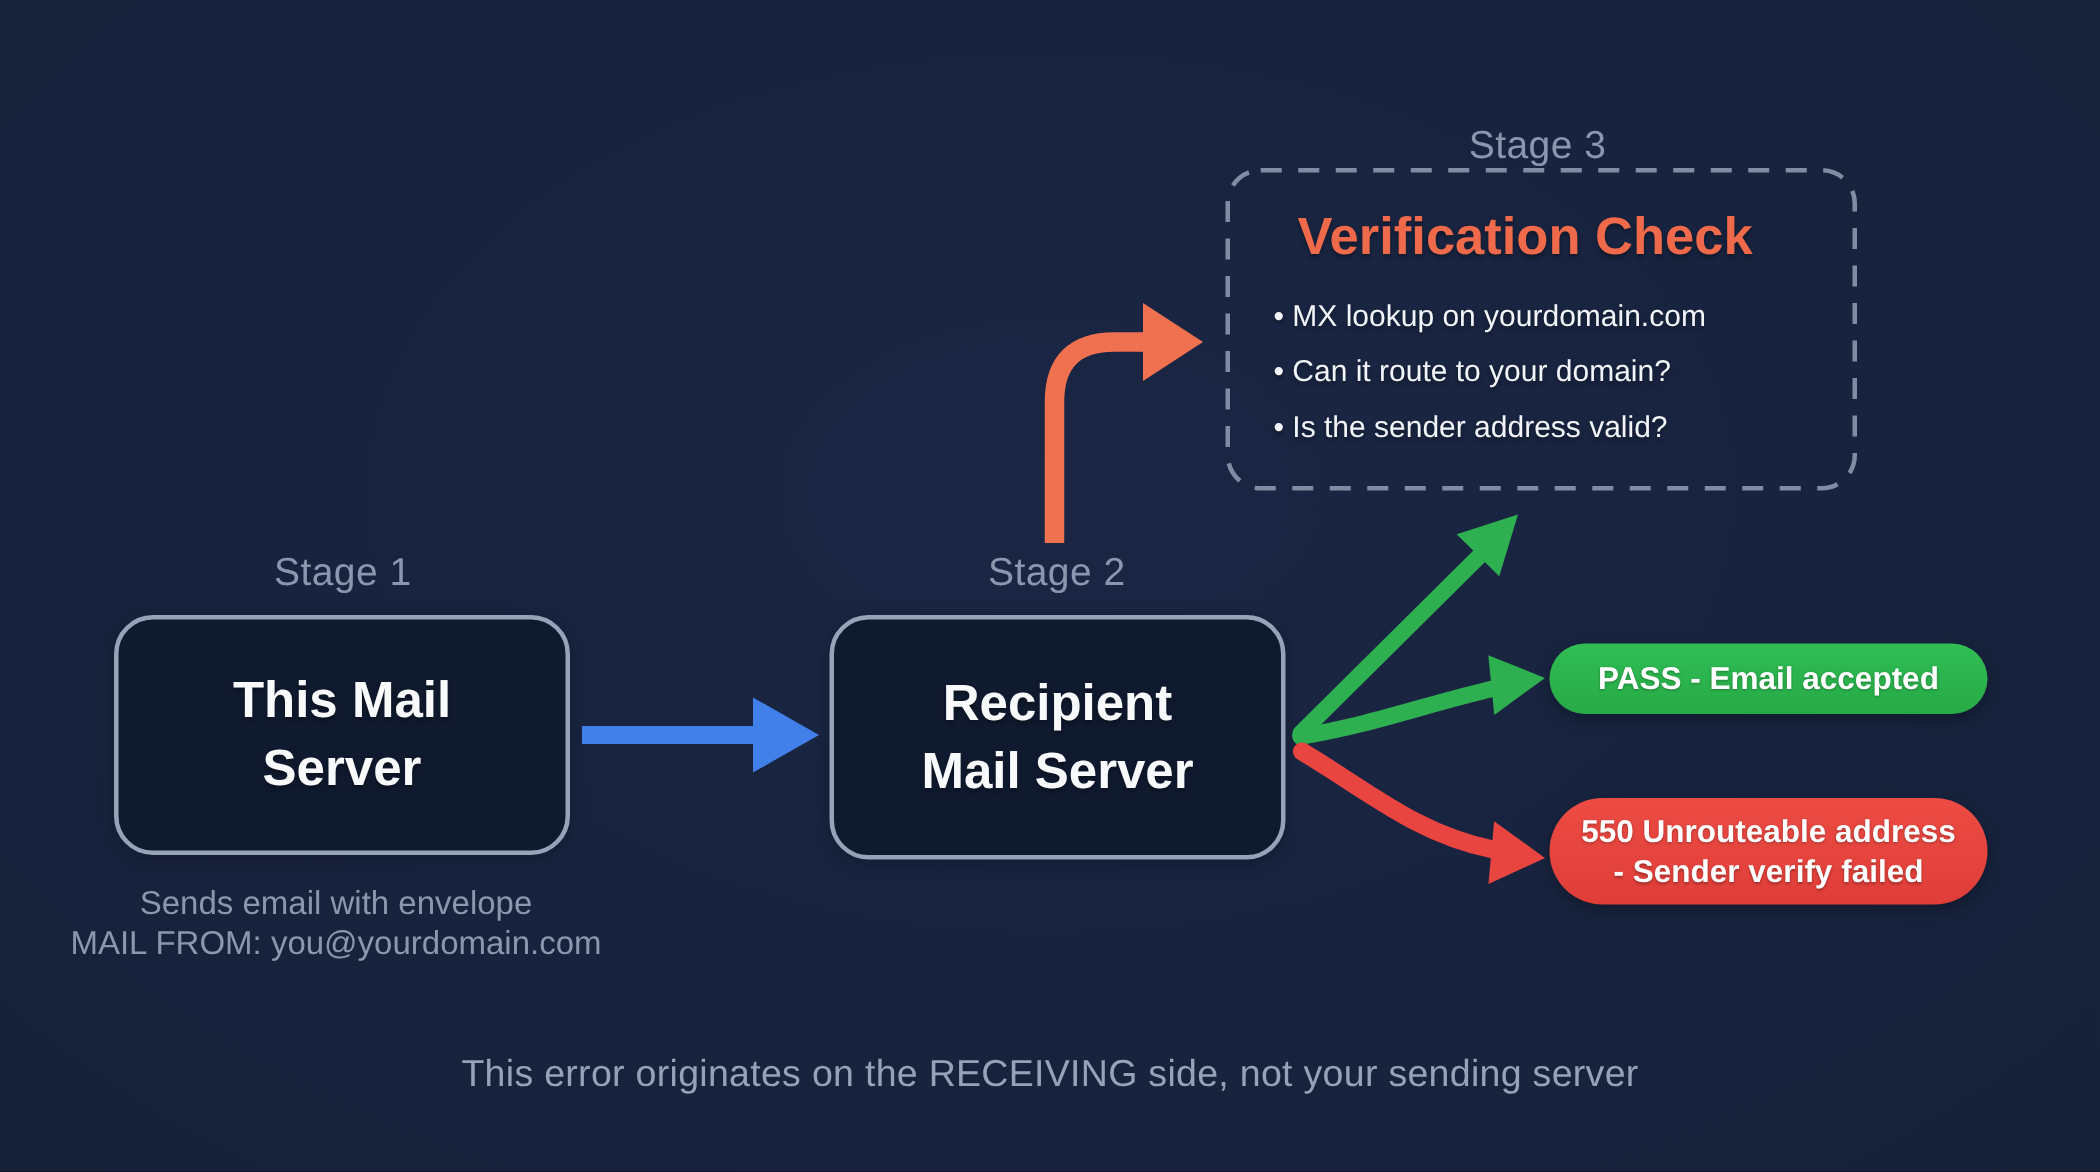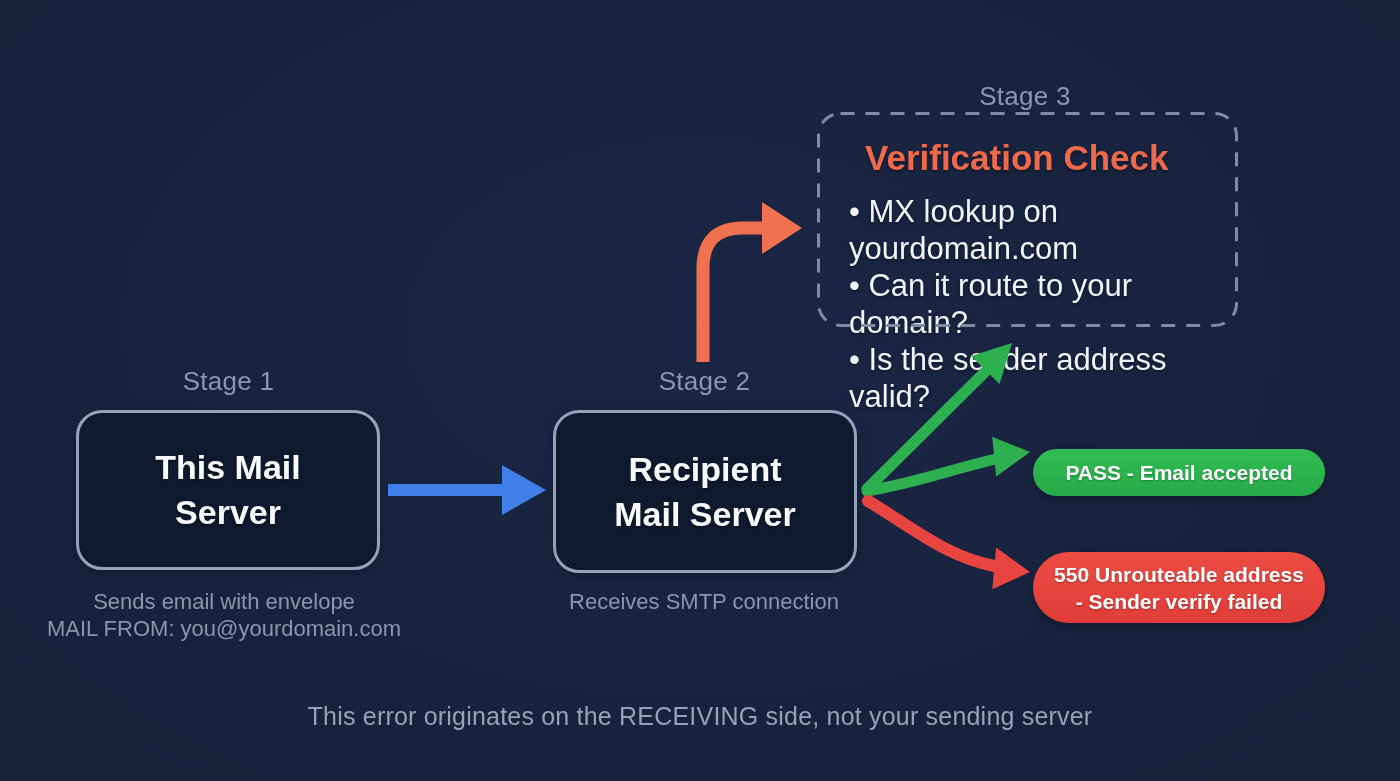--- a/index.html
+++ b/index.html
@@ -27,30 +27,29 @@
   .verify-box{
     color:#f1f4f8;
   }
   .verify-title{
     font-size:35px;font-weight:bold;color:#ee6a4a;
     text-shadow:0 2px 3px rgba(0,0,0,.35);
     margin-left:16px;
   }
   .verify-bullets{margin-top:15px;}
   .verify-bullets .bullet{
-    font-size:31px;line-height:37px;color:#f1f4f8;
+    font-size:20px;line-height:37px;color:#f1f4f8;
     text-shadow:0 2px 3px rgba(0,0,0,.35);
   }
   .pill{
     border-radius:999px;color:#ffffff;font-weight:bold;font-size:21px;
     display:flex;flex-direction:column;align-items:center;justify-content:center;
     text-align:right;line-height:27px;
     text-shadow:0 1px 2px rgba(0,0,0,.3);
     box-shadow:0 3px 10px rgba(0,0,0,.3);
-    margin-top:20px;
   }
   .pill-pass{background:linear-gradient(180deg,#30bd54 0%,#27aa47 100%);}
   .pill-fail{background:linear-gradient(180deg,#ec4c44 0%,#e03d38 100%);}
   .footer-note{
     width:1400px;text-align:center;font-size:25px;color:#96a2b8;letter-spacing:.2px;
   }
   svg.overlay{position:absolute;left:0;top:0;z-index:5;pointer-events:none;}
   .arrow-blue{fill:#4080e8;}
   .arrow-orange-stroke{stroke:#f0714f;fill:none;}
   .arrow-orange-head{fill:#f0714f;}
@@ -77,21 +76,20 @@
     <div>MAIL FROM: you@yourdomain.com</div>
   </div>
 
   <div class="abs stage-label" style="left:552px;top:366px;width:305px;">Stage 2</div>
 
   <div class="abs server-box" style="left:553px;top:410px;width:298px;height:157px;">
     <div>Recipient</div>
     <div>Mail Server</div>
   </div>
 
-  <div class="abs caption" style="left:544px;top:588px;width:320px;">Receives SMTP connection</div>
 
   <div class="abs stage-label" style="left:905px;top:81px;width:240px;">Stage 3</div>
 
   <div class="abs verify-box" style="left:817px;top:112px;width:421px;height:215px;padding:26px 0 0 32px;box-sizing:border-box;">
     <div class="verify-title">Verification Check</div>
     <div class="verify-bullets">
       <div class="bullet">• MX lookup on yourdomain.com</div>
       <div class="bullet">• Can it route to your domain?</div>
       <div class="bullet">• Is the sender address valid?</div>
     </div>

